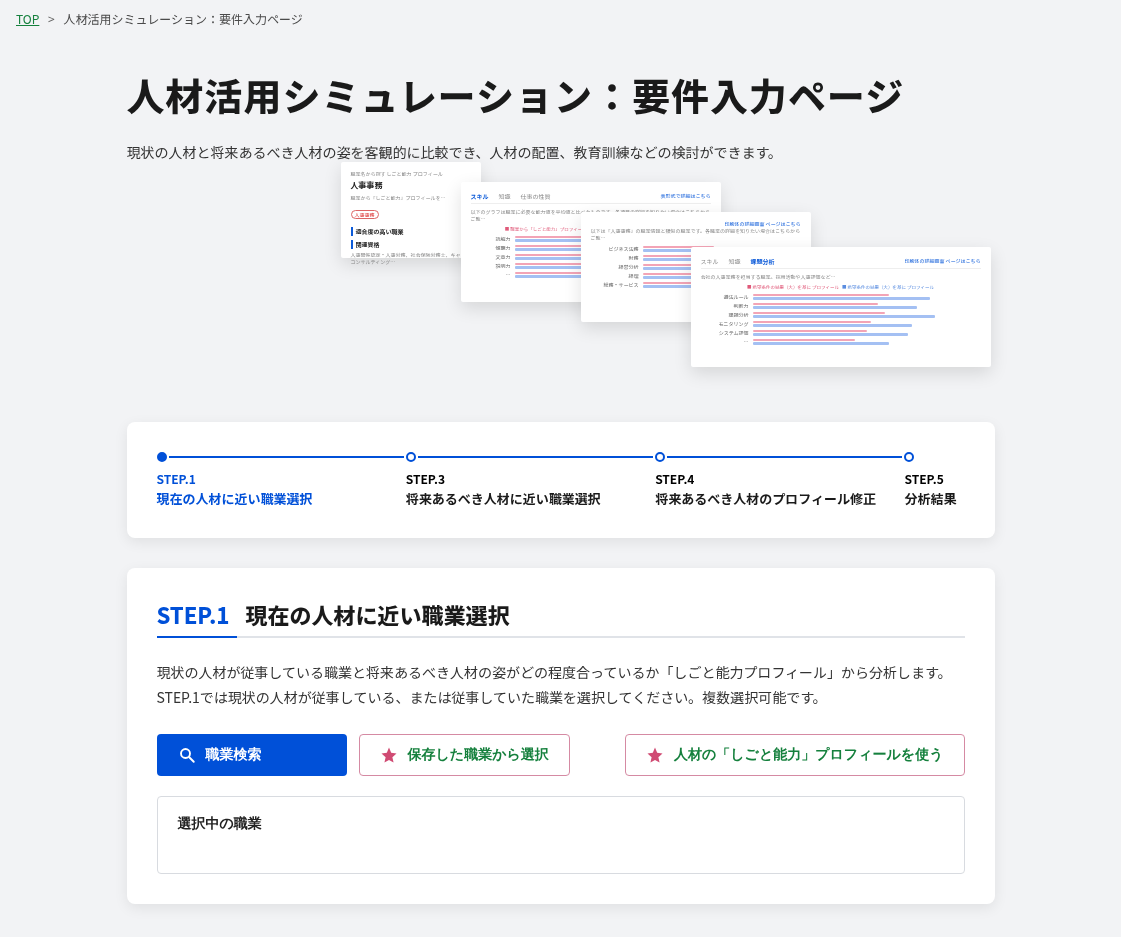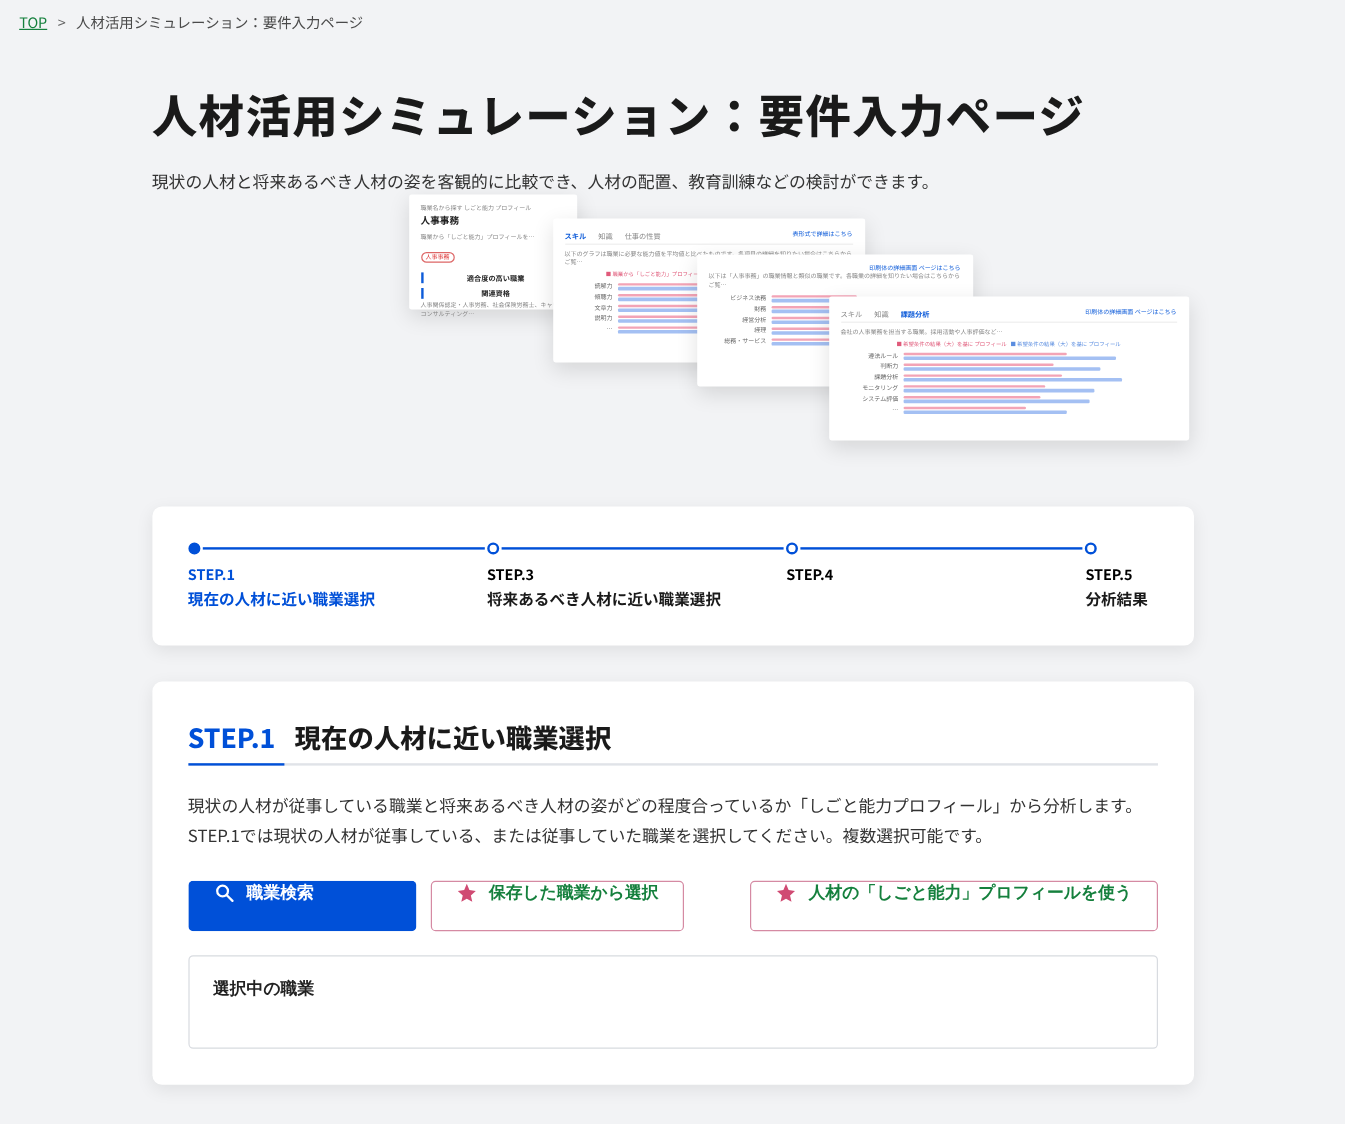--- a/index.html
+++ b/index.html
@@ -55,21 +55,21 @@
     .hc2 { left: 250px; top: 20px; width: 260px; height: 120px; }
     .hc3 { left: 370px; top: 50px; width: 230px; height: 110px; }
     .hc4 { left: 480px; top: 85px; width: 300px; height: 120px; }
 
     .hc-tiny { font-size: 5px; color: #888; }
     .hc-title { font-size: 8px; font-weight: 700; color: #222; margin: 2px 0 4px; }
     .hc-badge {
       display: inline-block; font-size: 5px; color: #d33; border: 1px solid #d66;
       border-radius: 6px; padding: 0 3px; margin-bottom: 4px;
     }
-    .hc-section { font-size: 6px; font-weight: 700; color: #222; border-left: 2px solid #0d5bd9; padding-left: 3px; margin: 4px 0 2px; text-align: center; }
+    .hc-section { font-size: 6px; font-weight: 700; color: #222; border-left: 2px solid #0d5bd9; padding-left: 3px; margin: 4px 0 2px; }
     .hc-tabs { display: flex; gap: 10px; font-size: 6px; color: #888; border-bottom: 1px solid #eee; padding: 2px 0; }
     .hc-tabs .on { color: #0d5bd9; font-weight: 700; }
     .hc-link { font-size: 5px; color: #0d5bd9; float: right; margin-top: -12px; }
     .hc-desc { font-size: 5px; color: #888; margin: 4px 0; }
     .hc-legend { font-size: 4.5px; text-align: center; margin: 3px 0; color: #888; }
     .hc-legend .red { color: #e05a7a; }
     .hc-legend .blue { color: #5a8de0; }
     .hc-row { display: flex; align-items: center; gap: 4px; margin: 2px 0; }
     .hc-lab { font-size: 5px; color: #666; width: 40px; text-align: right; }
     .hc-lab-w { font-size: 5px; color: #666; width: 48px; text-align: right; }
@@ -128,21 +128,21 @@
       content: ""; position: absolute; left: 0; top: 0; width: 80px; height: 2px; background: #0050d8;
     }
     .section-desc {
       font-size: 14px; color: #333; line-height: 1.8; margin-bottom: 24px;
     }
 
     .button-row {
       display: flex; gap: 12px; flex-wrap: wrap; margin-bottom: 20px;
     }
     .btn {
-      display: inline-flex; align-items: flex-start; gap: 10px;
+      display: inline-flex; align-items: center; gap: 10px;
       border-radius: 4px; padding: 0 20px; height: 42px;
       font-size: 14px; font-weight: 700; cursor: pointer;
       border: 1px solid transparent;
     }
     .btn-primary {
       background: #0050d8; color: #fff; min-width: 190px; justify-content: flex-start;
     }
     .btn-outline-pink {
       background: #fff; color: #15803d; border-color: #d58aa3;
     }
@@ -348,20 +348,21 @@
           </div>
         <div class="step-label">STEP.3</div>
         <div class="step-caption">将来あるべき人材に近い職業選択</div>
       </div>
       <div class="step">
         <div class="step-dot-line">
             <span class="step-dot"></span>
             <span class="step-line"></span>
           </div>
         <div class="step-label">STEP.4</div>
+        <div class="step-caption">将来あるべき人材のプロフィール修正</div>
       </div>
       <div class="step">
         <div class="step-dot-line">
             <span class="step-dot"></span>
           </div>
         <div class="step-label">STEP.5</div>
         <div class="step-caption">分析結果</div>
       </div>
     </div>
   </div>

